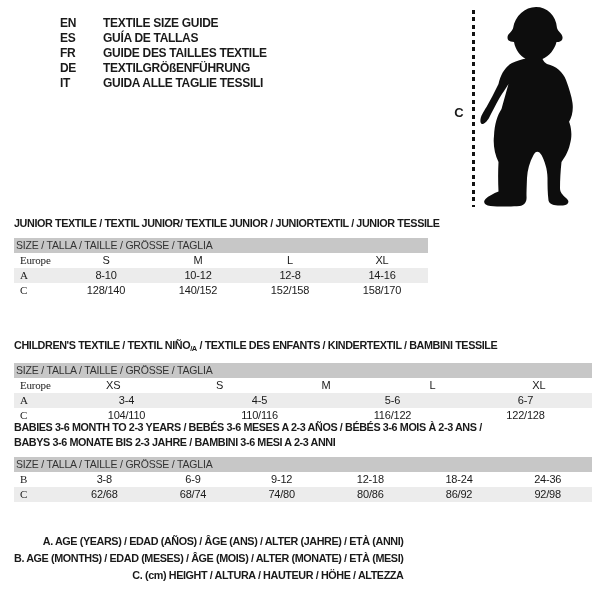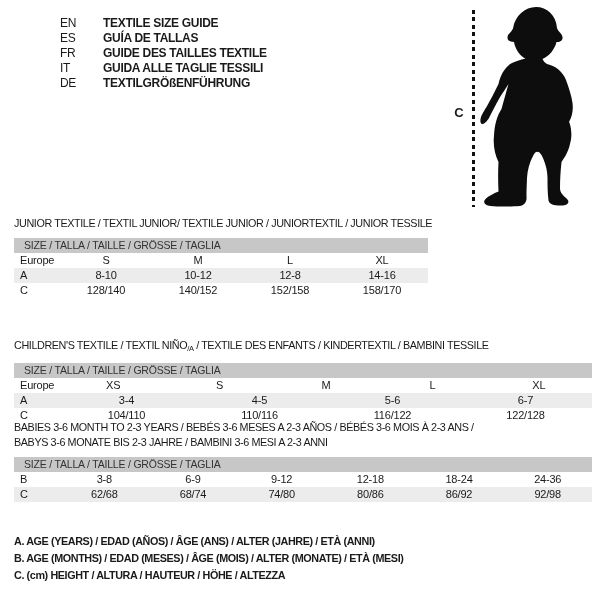--- a/index.html
+++ b/index.html
@@ -8,56 +8,56 @@
     font-family:"Liberation Sans","DejaVu Sans",sans-serif;
     color:#1a1a1a;
     position:relative;
     overflow:hidden;
   }
   .canvas { position:absolute; left:0; top:0; width:600px; height:600px; background:#fff; }
 
   
   .lang-list { position:absolute; left:22px; top:15px; }
   .lang-row { display:flex; height:15.2px; align-items:center; }
-  .lang-code { width:36px; font-weight:400; font-size:12px; letter-spacing:-0.3px;padding-left:38px; }
+  .lang-code { width:36px; font-weight:700; font-size:12px; letter-spacing:-0.3px;padding-left:38px; }
   .lang-title { font-weight:700; font-size:12px; letter-spacing:-0.3px; white-space:nowrap;margin-left:43px; }
 
   
   .dash-line {
     position:absolute; left:472px; top:10px; width:3px; height:197px;
     background:repeating-linear-gradient(to bottom, #111 0 4px, transparent 4px 7.5px);
   }
   .height-label {
     position:absolute; left:450px; top:105px; width:18px;
     text-align:center; font-weight:700; font-size:13px;
   }
   .baby-svg { position:absolute; left:479px; top:4px; }
 
   
   .table-section { position:absolute; left:14px; }
   .table-title {
-    font-weight:400; font-size:10.8px; letter-spacing:-0.4px;
+    font-weight:700; font-size:10.8px; letter-spacing:-0.4px;
     line-height:15px; margin-bottom:7px; white-space:nowrap;
   }
   .table-title .sub { font-size:7.5px; vertical-align:-2px; }
   .size-bar {
     height:15px; line-height:15px; background:var(--bar-color,#c7c7c7);
-    color:#333; font-size:10.5px; letter-spacing:-0.2px; padding-left:10px;
+    color:#333; font-size:10.5px; letter-spacing:-0.2px; padding-left:2px;
     white-space:nowrap;
   }
   .trow { display:flex; height:15px; line-height:15px; font-size:11px; letter-spacing:-0.2px; }
   .trow.shaded { background:var(--shade-color,#ececec); }
-  .tlabel { width:46px; padding-left:6px; white-space:nowrap; }
+  .tlabel { width:46px; padding-left:6px; white-space:nowrap;font-family:Liberation Serif, serif; }
   .tcell { flex:1; text-align:center; white-space:nowrap; }
 
   
   .footnotes { position:absolute; left:14px; top:533px; }
   .footnote {
     font-weight:700; font-size:10.8px; letter-spacing:-0.4px;
-    line-height:16.8px; white-space:nowrap;
+    line-height:16.8px; white-space:nowrap;text-align:right;
   }
 </style>
 </head>
 <body style="--bar-color: #c7c7c7; --shade-color: #ececec; color: rgb(26, 26, 26);">
 
 <div class="canvas">
 
   <div class="lang-list">
     <div class="lang-row">
       <span class="lang-code">EN</span>
@@ -65,26 +65,26 @@
     </div>
     <div class="lang-row">
       <span class="lang-code">ES</span>
       <span class="lang-title">GUÍA DE TALLAS</span>
     </div>
     <div class="lang-row">
       <span class="lang-code">FR</span>
       <span class="lang-title">GUIDE DES TAILLES TEXTILE</span>
     </div>
     <div class="lang-row">
+      <span class="lang-code">DE</span>
+      <span class="lang-title">TEXTILGRÖßENFÜHRUNG</span>
+    </div>
+    <div class="lang-row">
       <span class="lang-code">IT</span>
       <span class="lang-title">GUIDA ALLE TAGLIE TESSILI</span>
-    </div>
-    <div class="lang-row">
-      <span class="lang-code">DE</span>
-      <span class="lang-title">TEXTILGRÖßENFÜHRUNG</span>
     </div>
   </div>
 
   <div class="dash-line"></div>
   <div class="height-label">C</div>
   <svg class="baby-svg" width="116" height="203" viewBox="0 0 116 203" aria-hidden="true">
     <path id="baby-path" fill="#0d0d0d" d="
       M57,3
       C68,3 77,11 78,24
       C79,28 83,29 83.5,33

